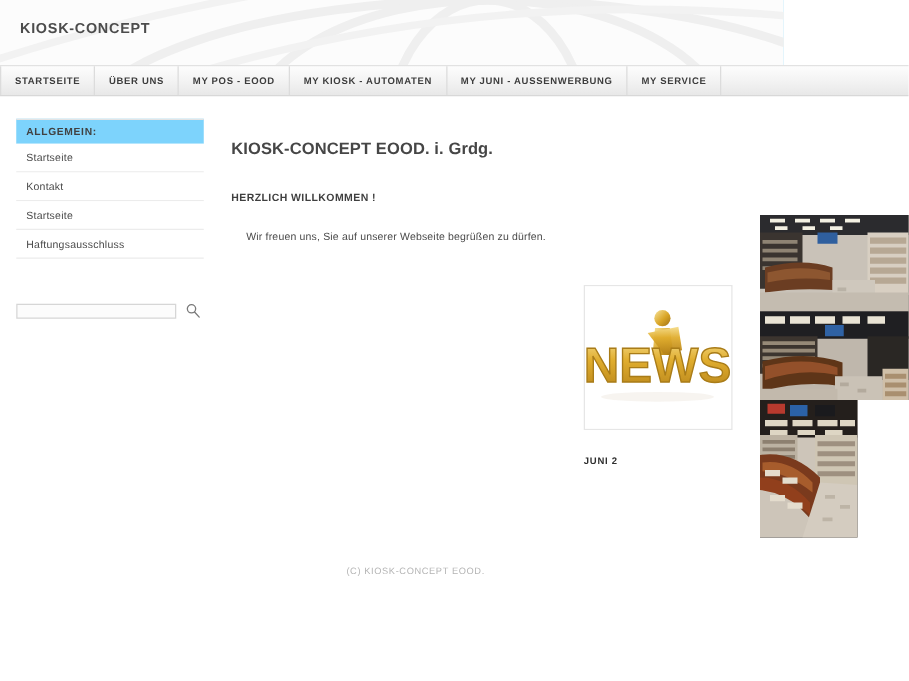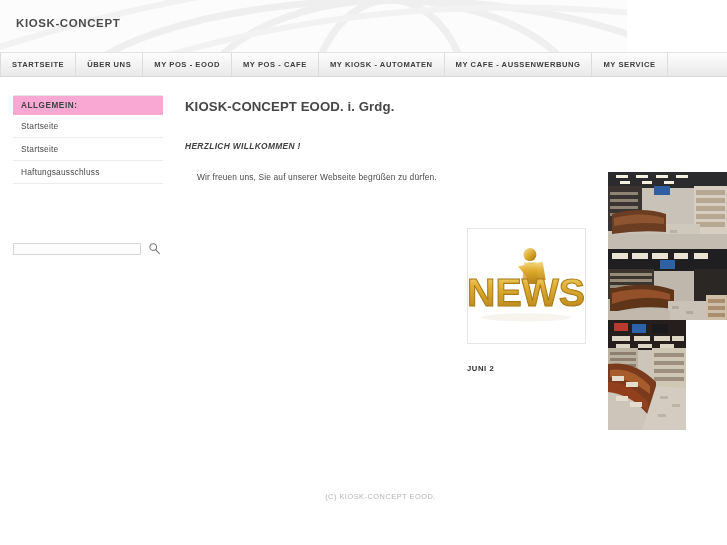--- a/index.html
+++ b/index.html
@@ -96,21 +96,21 @@
   }
 
   
   .sidebar {
     position: absolute;
     left: 13px;
     top: 18px;
     width: 150px;
   }
   .sidebar-head {
-    background: #f9a8d4;
+    background: #7dd3fc;
     border-top: 1px solid #e4e4e4;
     font-size: 8.2px;
     font-weight: bold;
     letter-spacing: 0.55px;
     color: #414141;
     padding: 5px 8px 5px 8px;
     box-sizing: border-box;
   }
   .sidebar-item {
     border-bottom: 1px solid #ececec;
@@ -159,30 +159,29 @@
     position: absolute;
     left: 185px;
     top: 18px;
     width: 275px;
   }
   .main-title {
     font-size: 13.2px;
     font-weight: bold;
     color: #464646;
     letter-spacing: 0.1px;
-    margin: 4px 0 27px 0;
+    margin: 16px 0 27px 0;
     white-space: nowrap;
   }
   .main-sub {
     font-size: 8.4px;
     font-weight: bold;
     color: #3f3f3f;
     letter-spacing: 0.35px;
     margin: 0 0 21px 0;
-    font-style: italic;
   }
   .main-para {
     font-size: 8.4px;
     color: #4a4a4a;
     letter-spacing: 0.15px;
     margin: 12px;
     line-height: 1.4;
   }
 
   
@@ -217,27 +216,26 @@
     background: #2a2622;
   }
   #photo-1 { left: 608px; top: 95px;  width: 119px; height: 77px; }
   #photo-2 { left: 608px; top: 172px; width: 119px; height: 71px; }
   #photo-3 { left: 608px; top: 243px; width: 78px;  height: 110px; }
 
   
   .footer {
     position: absolute;
     left: 0;
-    top: 492px;
+    top: 452px;
     width: 665px;
     text-align: center;
     font-size: 7.4px;
     letter-spacing: 0.5px;
     color: #b4b4b4;
-    padding-left: 48px;
   }
 </style>
 </head>
 <body>
 
 <div class="page">
 
   <div class="header">
     <svg class="header-bg" viewBox="0 0 727 52" preserveAspectRatio="none">
       <rect x="0" y="0" width="727" height="52" fill="#fcfcfc"></rect>
@@ -252,32 +250,32 @@
       </g>
       <ellipse cx="390" cy="150" rx="205" ry="62" fill="#f4f4f4"></ellipse>
     </svg>
     <div class="site-title">KIOSK-CONCEPT</div>
   </div>
 
   <div class="navbar">
     <div class="nav-item">STARTSEITE</div>
     <div class="nav-item">ÜBER UNS</div>
     <div class="nav-item">MY POS - EOOD</div>
-    <div class="nav-item">MY POS - CAFE</div>
     <div class="nav-item">MY KIOSK - AUTOMATEN</div>
-    <div class="nav-item">MY CAFE - AUSSENWERBUNG</div>
+    <div class="nav-item">MY JUNI - AUSSENWERBUNG</div>
     <div class="nav-item">MY SERVICE</div>
     <div class="nav-filler"></div>
   </div>
 
   <div class="content">
 
     <div class="sidebar">
       <div class="sidebar-head">ALLGEMEIN:</div>
       <div class="sidebar-item">Startseite</div>
+      <div class="sidebar-item">Kontakt</div>
       <div class="sidebar-item">Startseite</div>
       <div class="sidebar-item">Haftungsausschluss</div>
     </div>
 
     <div class="search-row">
       <input class="search-input" type="text" placeholder="" style="">
       <svg class="search-btn" viewBox="0 0 16 16">
         <circle cx="6.4" cy="6.2" r="4.1" fill="none" stroke="#7a7a7a" stroke-width="1.3"></circle>
         <line x1="9.4" y1="9.4" x2="14" y2="14.4" stroke="#7a7a7a" stroke-width="1.3" stroke-linecap="round"></line>
       </svg>

